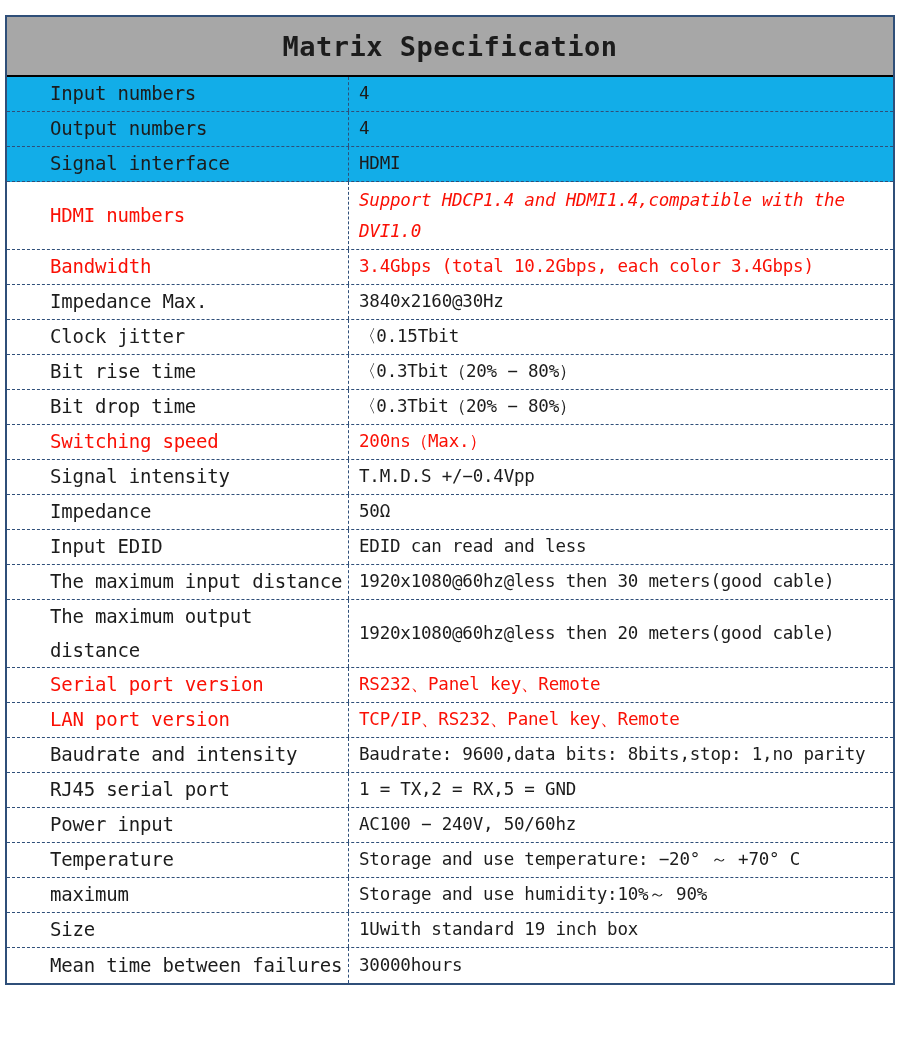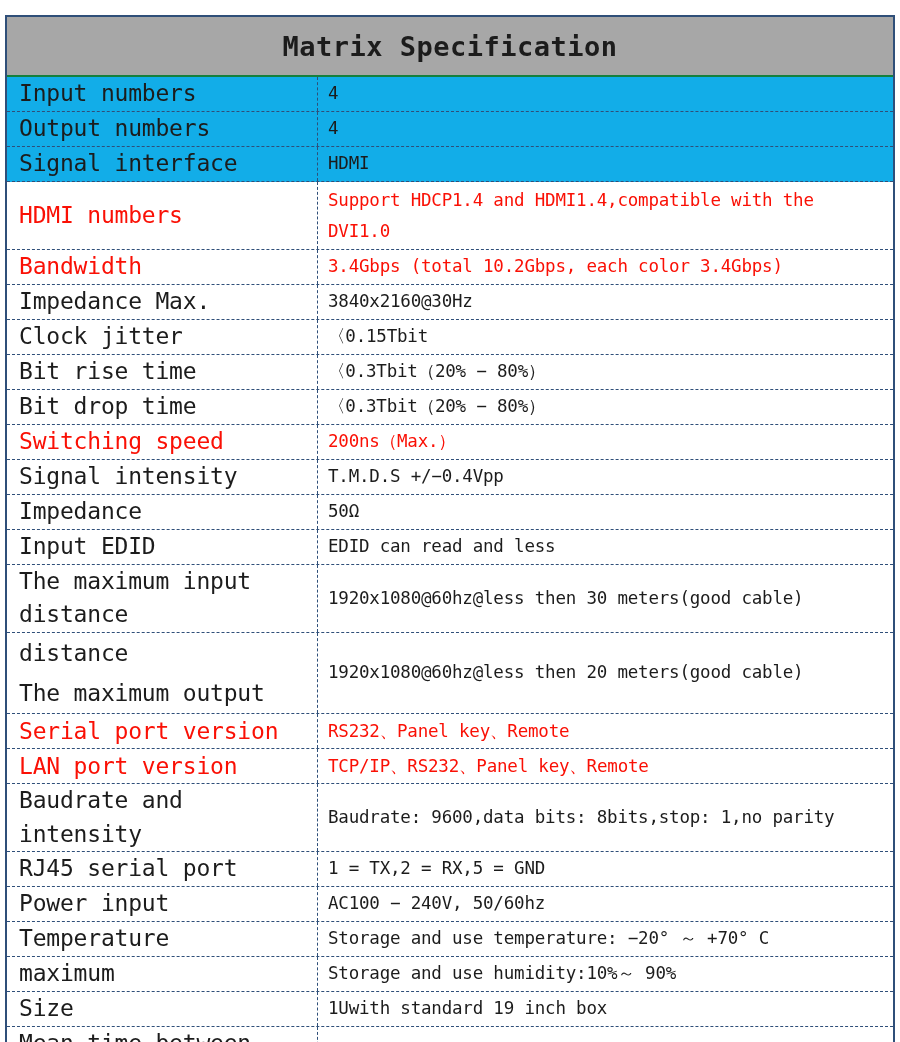--- a/index.html
+++ b/index.html
@@ -23,21 +23,21 @@
     box-sizing: border-box;
     background: #ffffff;
   }
 
   .spec-header {
     height: 60px;
     background: #a7a7a7;
     display: flex;
     align-items: center;
     justify-content: center;
-    border-bottom: 2px solid #15803d;
+    border-bottom: 2px solid #000000;
     box-sizing: border-box;
   }
   .spec-header .title {
     font-size: 27px;
     font-weight: 700;
     color: #1c1c1c;
     letter-spacing: 0.5px;
     font-family: "DejaVu Sans Mono", "Liberation Mono", monospace;
   }
 
@@ -63,24 +63,25 @@
     min-height: 68px;
   }
 
   .cell-label {
     width: 310px;
     min-width: 310px;
     box-sizing: border-box;
     padding: 0 4px 0 12px;
     display: flex;
     align-items: center;
-    font-size: 23px;
+    font-size: 19px;
     color: #1c1c1c;
     line-height: 1.45;
     letter-spacing: -0.2px;
+    margin-left: 31px;
   }
   .cell-sep {
     width: 0px;
     border-left: 1px dashed #2f4f79;
     box-sizing: border-box;
   }
   .cell-value {
     flex: 1;
     box-sizing: border-box;
     padding: 0 6px 0 10px;
@@ -93,20 +94,21 @@
   }
 
   .red .cell-label,
   .red .cell-value {
     color: #fa1005;
   }
 
   .cell-value .multiline {
     display: block;
     width: 100%;
+    font-style: italic;
   }
   .cell-value .multiline span {
     display: block;
     line-height: 1.75;
   }
 
   .wrap-label {
     align-items: center;
   }
   .wrap-label .linewrap {
@@ -198,22 +200,22 @@
         <div class="cell-value">EDID can read and less</div>
       </div>
       <div class="row">
         <div class="cell-label">The maximum input distance</div>
         <div class="cell-sep"></div>
         <div class="cell-value">1920x1080@60hz@less then 30 meters(good cable)</div>
       </div>
       <div class="row tall">
         <div class="cell-label wrap-label">
           <div class="linewrap">
+            <span>The maximum output</span>
             <span>distance</span>
-            <span>The maximum output</span>
           </div>
         </div>
         <div class="cell-sep"></div>
         <div class="cell-value">1920x1080@60hz@less then 20 meters(good cable)</div>
       </div>
       <div class="row red">
         <div class="cell-label">Serial port version</div>
         <div class="cell-sep"></div>
         <div class="cell-value">RS232、Panel key、Remote</div>
       </div>

